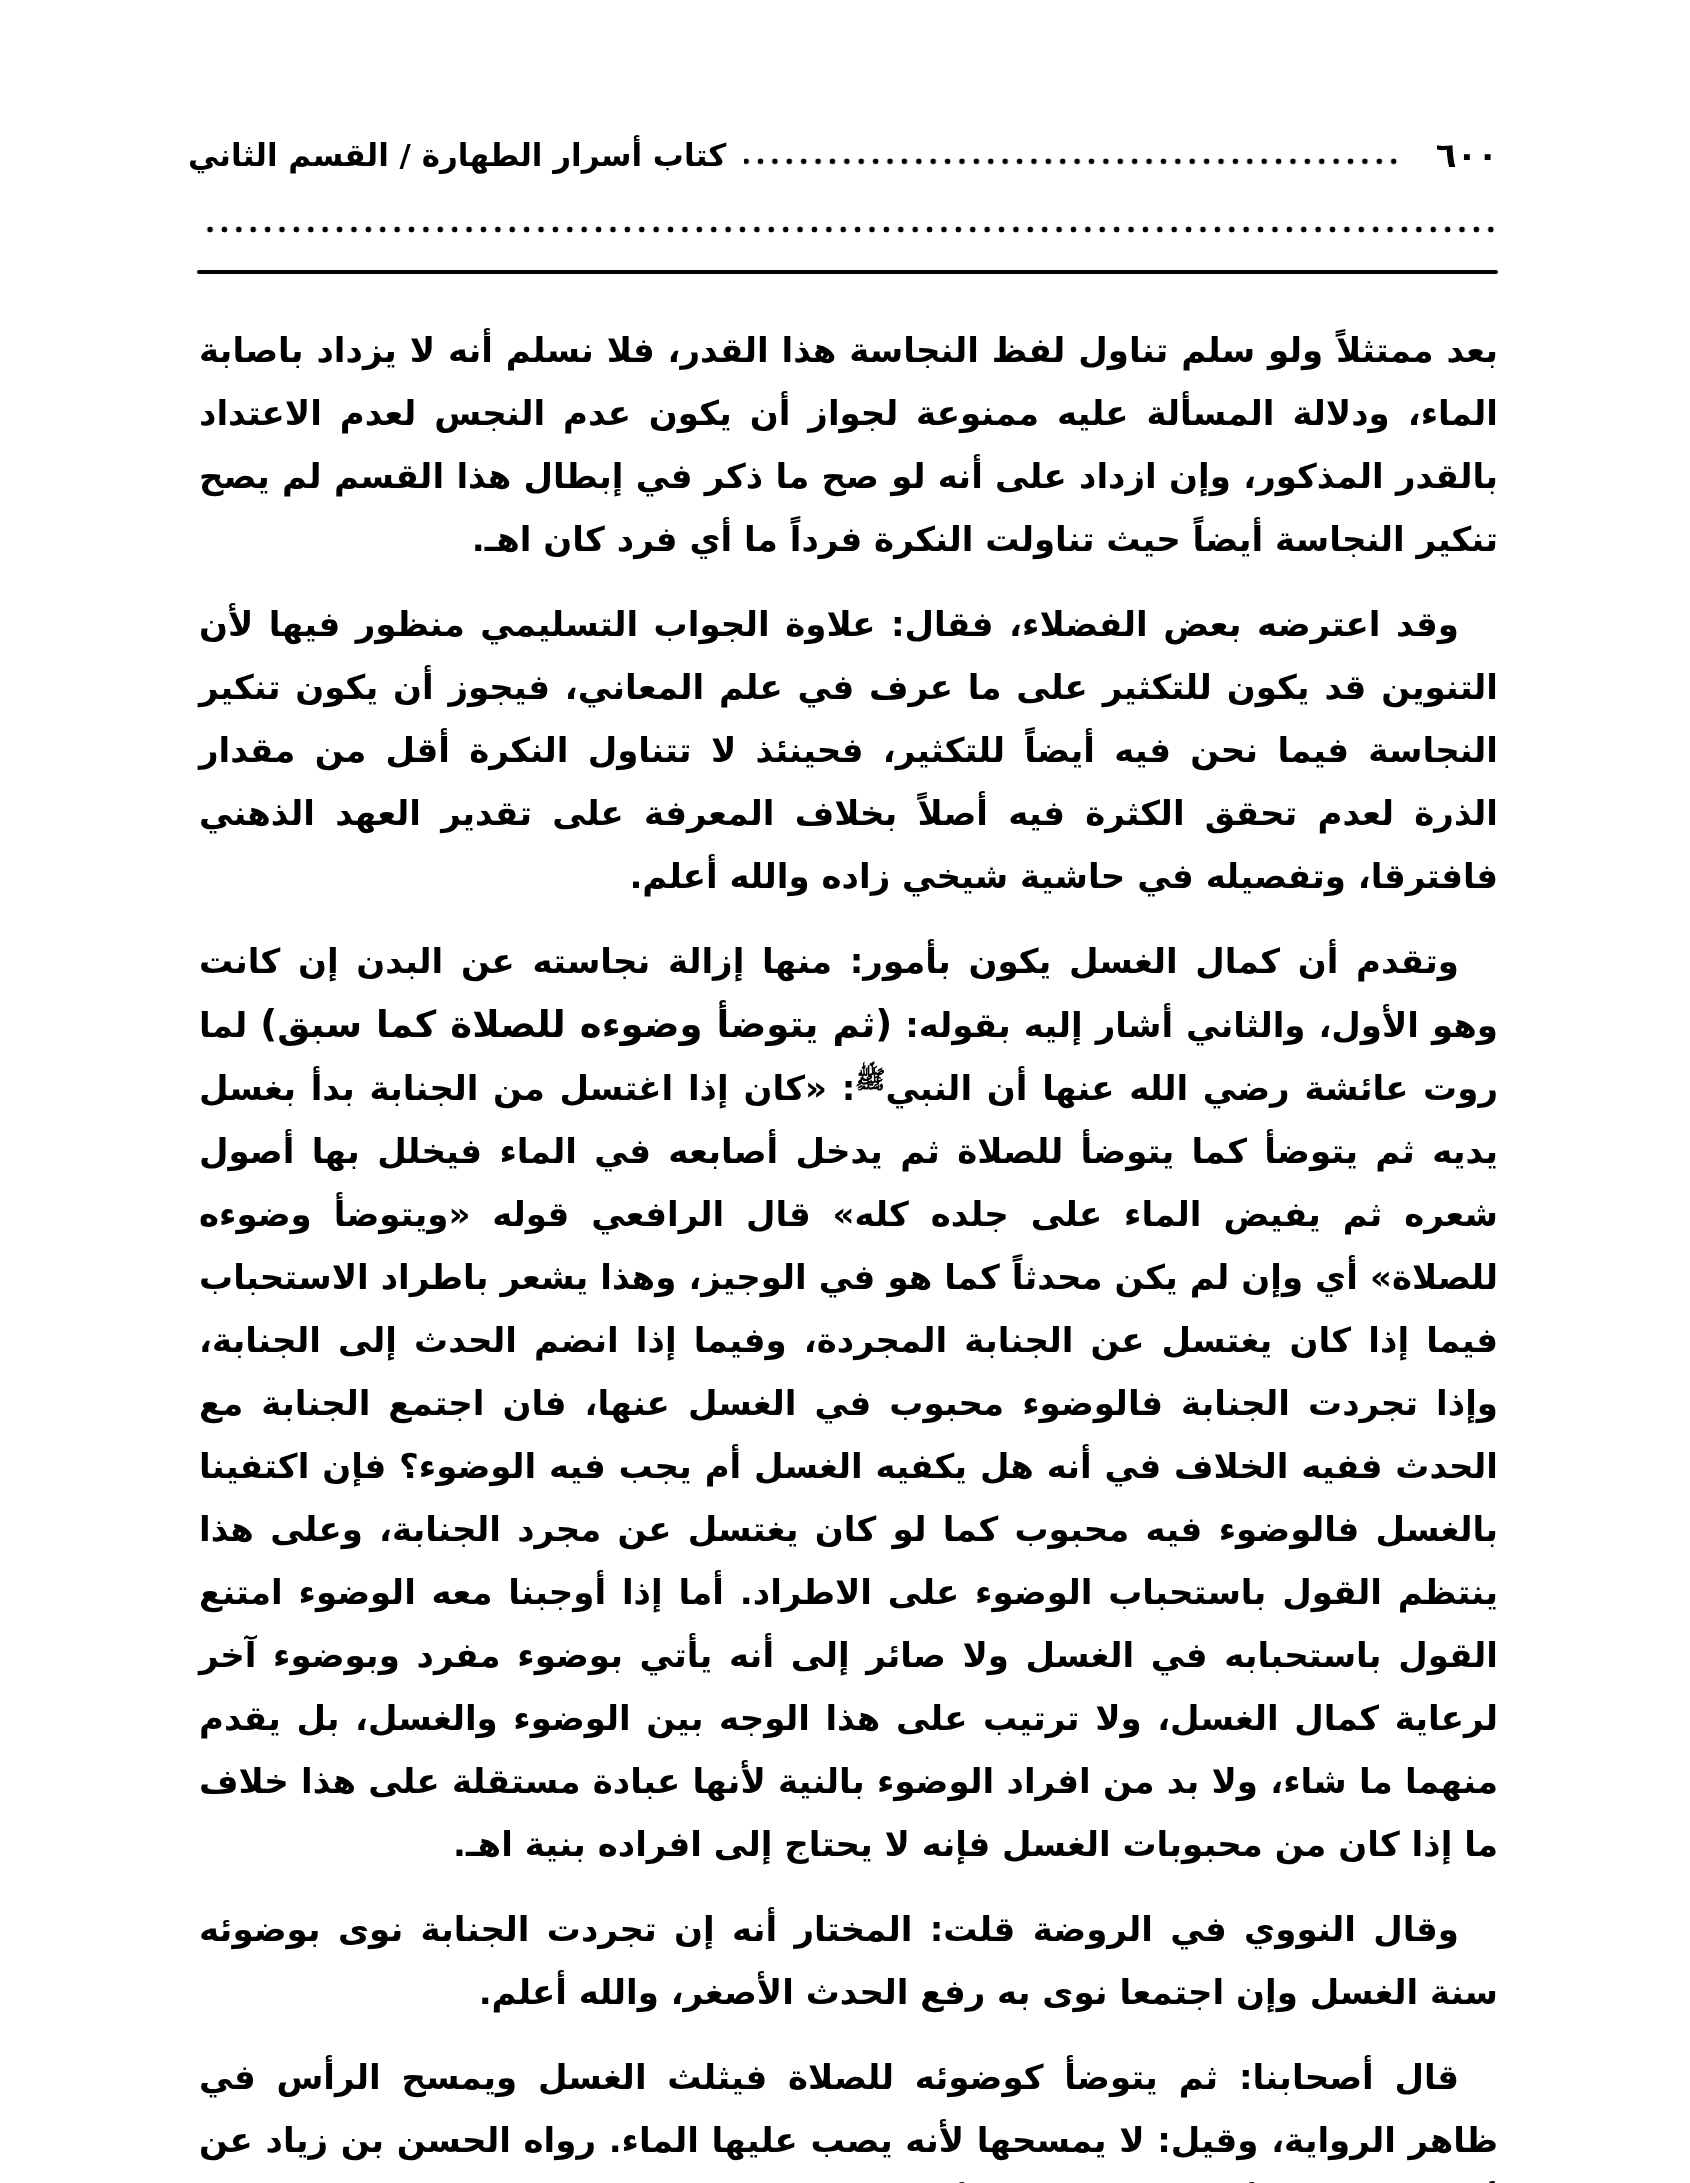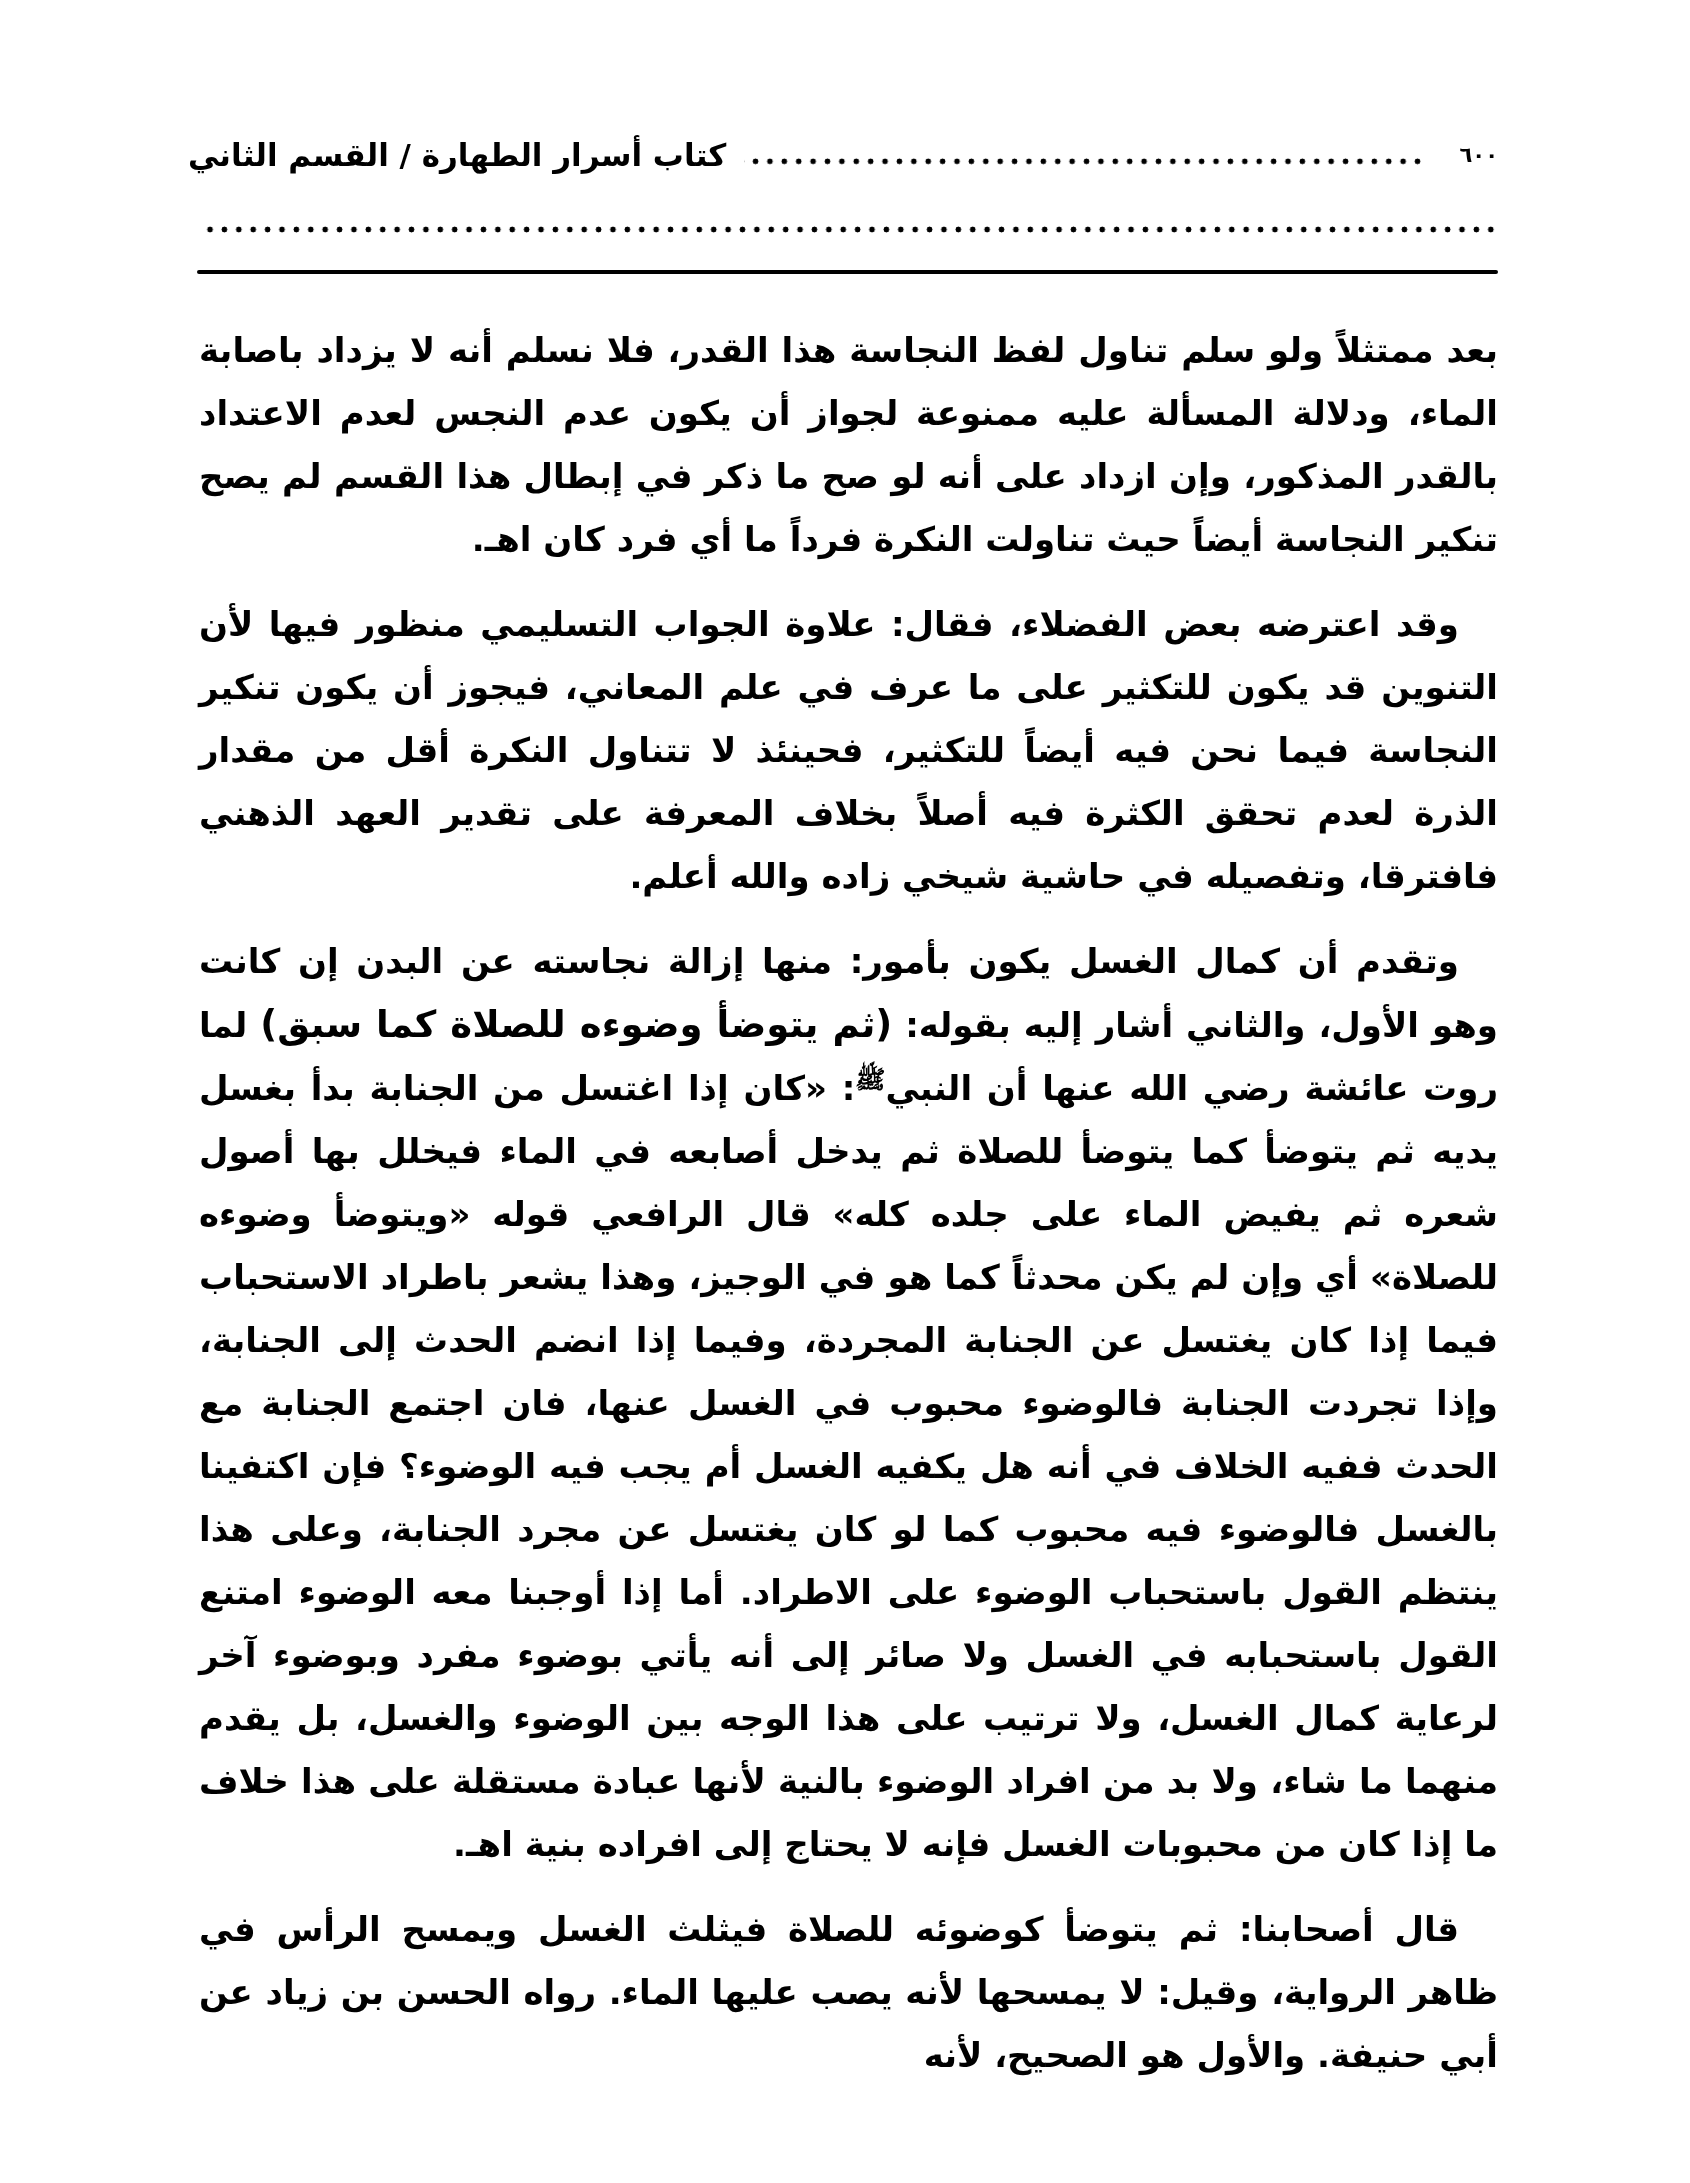--- a/index.html
+++ b/index.html
@@ -27,21 +27,21 @@
       top: 131px;
       left: 0;
       width: 1310px;
       height: 48px;
       display: flex;
       flex-direction: row;
       align-items: center;
       direction: rtl;
     }
     .page-number {
-      font-size: 21px;
+      font-size: 34px;
       font-weight: bold;
       line-height: 48px;
       padding-left: 17.5px;
       white-space: nowrap;
     }
     .head-leader {
       flex: 1;
       height: 8.7px;
       margin: 12.2px 17.5px 0 17.5px;
       background-image: radial-gradient(circle, #000 2.6px, transparent 3.1px);
@@ -132,20 +132,23 @@
     </p>
 
     <p>
       <span>وقد اعترضه بعض الفضلاء، فقال: علاوة الجواب التسليمي منظور فيها لأن التنوين قد يكون للتكثير على ما عرف في علم المعاني، فيجوز أن يكون تنكير النجاسة فيما نحن فيه أيضاً للتكثير، فحينئذ لا تتناول النكرة أقل من مقدار الذرة لعدم تحقق الكثرة فيه أصلاً بخلاف المعرفة على تقدير العهد الذهني فافترقا، وتفصيله في حاشية شيخي زاده والله أعلم.</span>
     </p>
 
     <p>
       <span>وتقدم أن كمال الغسل يكون بأمور: منها إزالة نجاسته عن البدن إن كانت وهو الأول، والثاني أشار إليه بقوله: </span><span class="quote-bold">(ثم يتوضأ وضوءه للصلاة كما سبق)</span><span> لما روت عائشة رضي الله عنها أن النبي</span><span class="honorific">ﷺ</span><span>: «كان إذا اغتسل من الجنابة بدأ بغسل يديه ثم يتوضأ كما يتوضأ للصلاة ثم يدخل أصابعه في الماء فيخلل بها أصول شعره ثم يفيض الماء على جلده كله» قال الرافعي قوله «ويتوضأ وضوءه للصلاة» أي وإن لم يكن محدثاً كما هو في الوجيز، وهذا يشعر باطراد الاستحباب فيما إذا كان يغتسل عن الجنابة المجردة، وفيما إذا انضم الحدث إلى الجنابة، وإذا تجردت الجنابة فالوضوء محبوب في الغسل عنها، فان اجتمع الجنابة مع الحدث ففيه الخلاف في أنه هل يكفيه الغسل أم يجب فيه الوضوء؟ فإن اكتفينا بالغسل فالوضوء فيه محبوب كما لو كان يغتسل عن مجرد الجنابة، وعلى هذا ينتظم القول باستحباب الوضوء على الاطراد. أما إذا أوجبنا معه الوضوء امتنع القول باستحبابه في الغسل ولا صائر إلى أنه يأتي بوضوء مفرد وبوضوء آخر لرعاية كمال الغسل، ولا ترتيب على هذا الوجه بين الوضوء والغسل، بل يقدم منهما ما شاء، ولا بد من افراد الوضوء بالنية لأنها عبادة مستقلة على هذا خلاف ما إذا كان من محبوبات الغسل فإنه لا يحتاج إلى افراده بنية اهـ.</span>
     </p>
 
+    <p>
+      <span>وقال النووي في الروضة قلت: المختار أنه إن تجردت الجنابة نوى بوضوئه سنة الغسل وإن اجتمعا نوى به رفع الحدث الأصغر، والله أعلم.</span>
+    </p>
 
 
     <p>
       <span>قال أصحابنا: ثم يتوضأ كوضوئه للصلاة فيثلث الغسل ويمسح الرأس في ظاهر الرواية، وقيل: لا يمسحها لأنه يصب عليها الماء. رواه الحسن بن زياد عن أبي حنيفة. والأول هو الصحيح، لأنه </span>
     </p>
 
   </div>
 </div>
 
 

